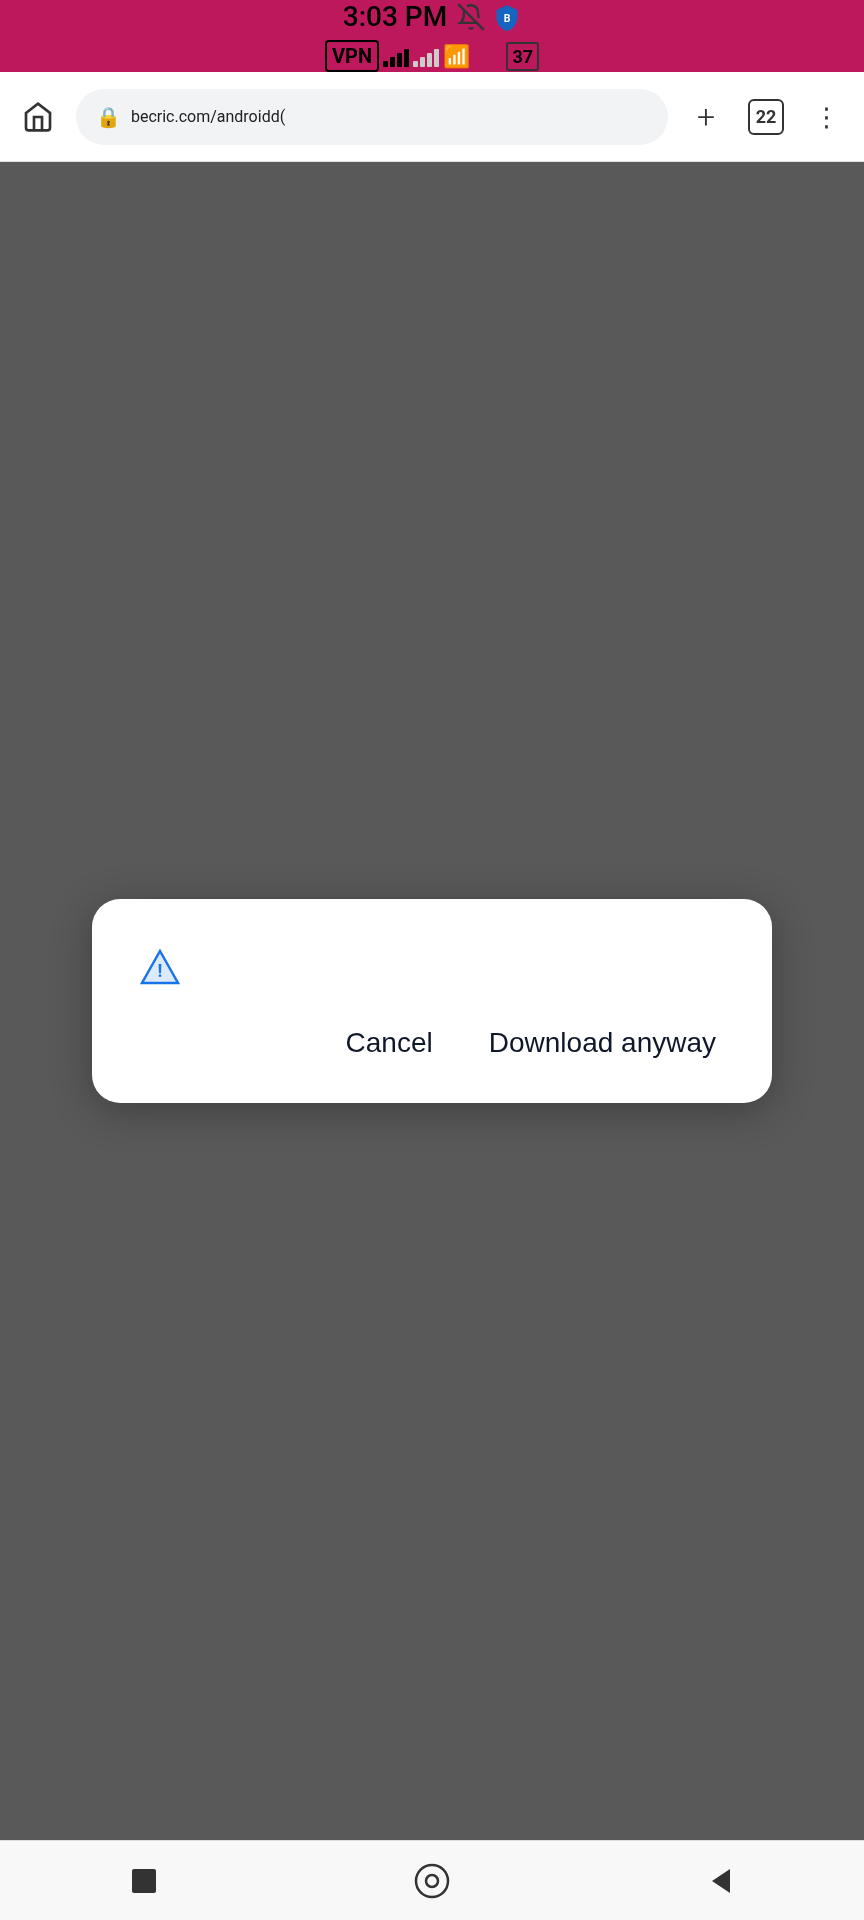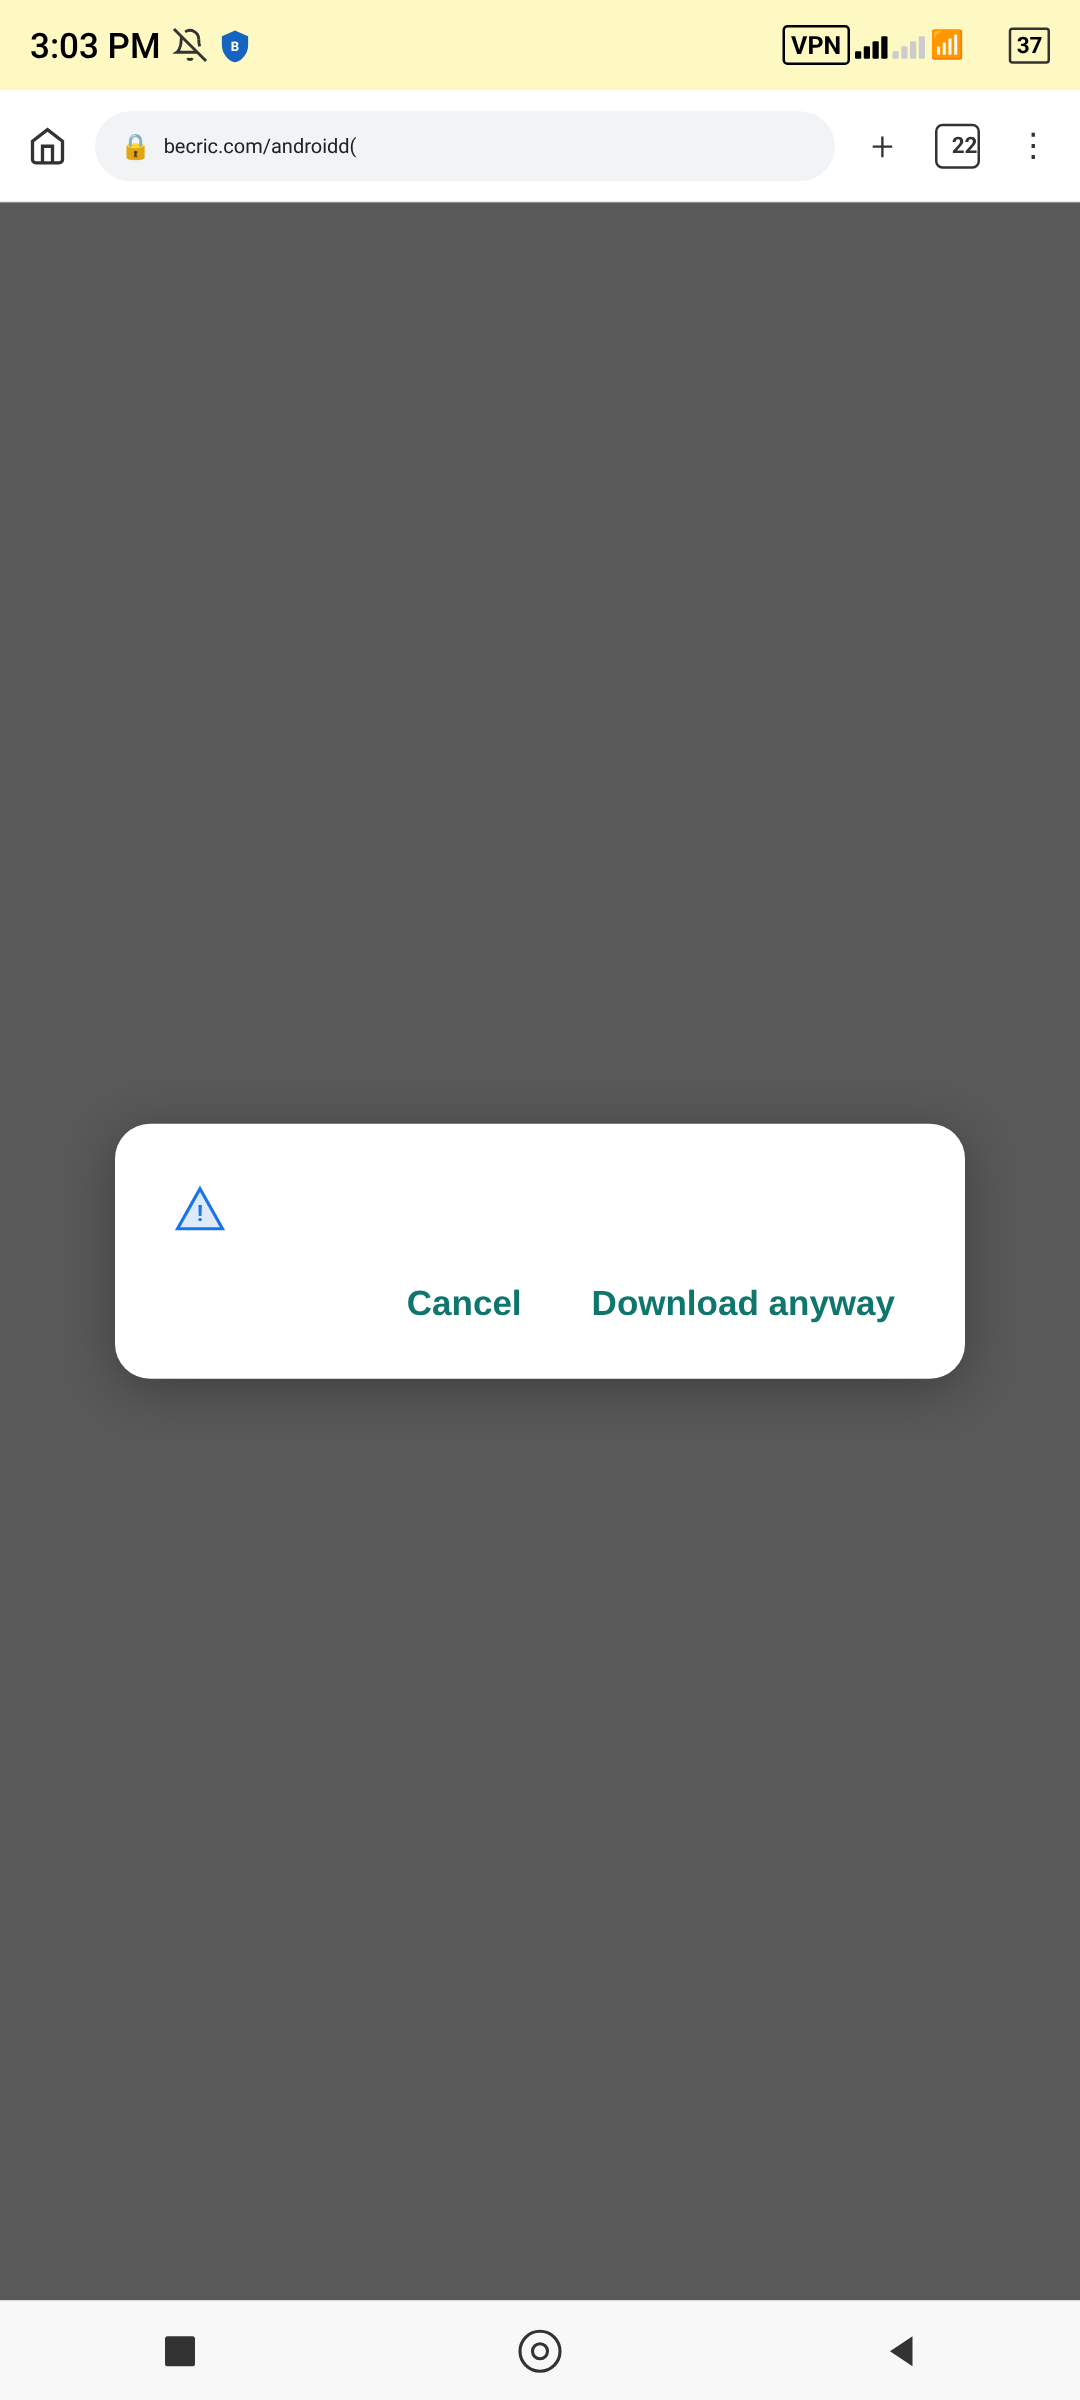--- a/index.html
+++ b/index.html
@@ -10,25 +10,26 @@
       background: #595959;
       font-family: 'Roboto', Arial, sans-serif;
       overflow: hidden;
       position: relative;
     }
 
     
     .status-bar {
       width: 100%;
       height: 72px;
-      background: #fef9c3;
+      background: #be185d;
       display: flex;
       align-items: center;
       justify-content: space-between;
       padding: 0 24px;
+      flex-direction: column;
     }
     .status-bar-left {
       display: flex;
       align-items: center;
       gap: 10px;
     }
     .status-time {
       font-size: 28px;
       font-weight: 500;
       color: #000;
@@ -126,21 +127,21 @@
       justify-content: center;
       cursor: pointer;
     }
     .tab-count-box {
       border: 2px solid #333;
       border-radius: 6px;
       width: 36px;
       height: 36px;
       display: flex;
       align-items: center;
-      justify-content: flex-end;
+      justify-content: center;
       font-size: 18px;
       font-weight: bold;
       color: #333;
     }
     .more-btn {
       width: 44px;
       height: 44px;
       display: flex;
       align-items: center;
       justify-content: center;
@@ -198,22 +199,22 @@
       line-height: 1.5;
       margin-bottom: 40px;
     }
     .dialog-buttons {
       display: flex;
       justify-content: flex-end;
       gap: 40px;
     }
     .dialog-btn {
       font-size: 28px;
-      font-weight: 700;
-      color: #0f766e;
+      font-weight: 400;
+      color: #0f172a;
       background: none;
       border: none;
       cursor: pointer;
       padding: 12px 8px;
       text-transform: none;
     }
 
     
     .nav-bar {
       position: absolute;

